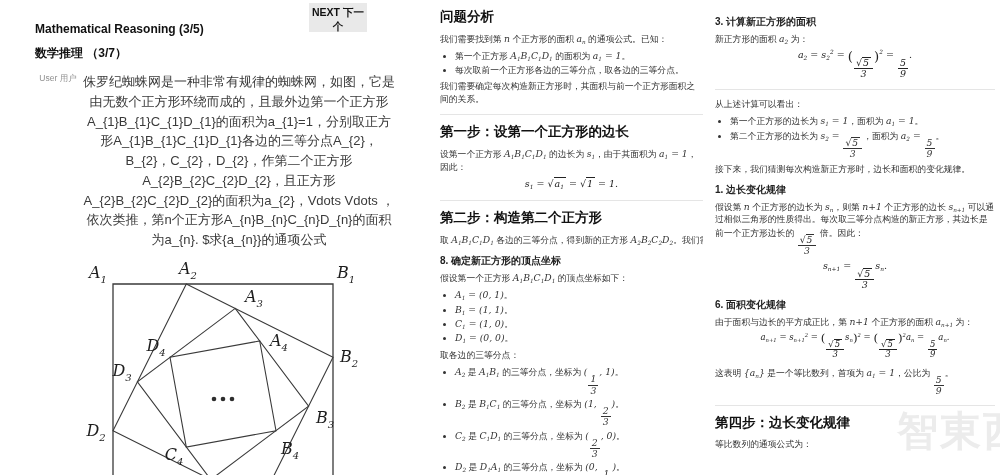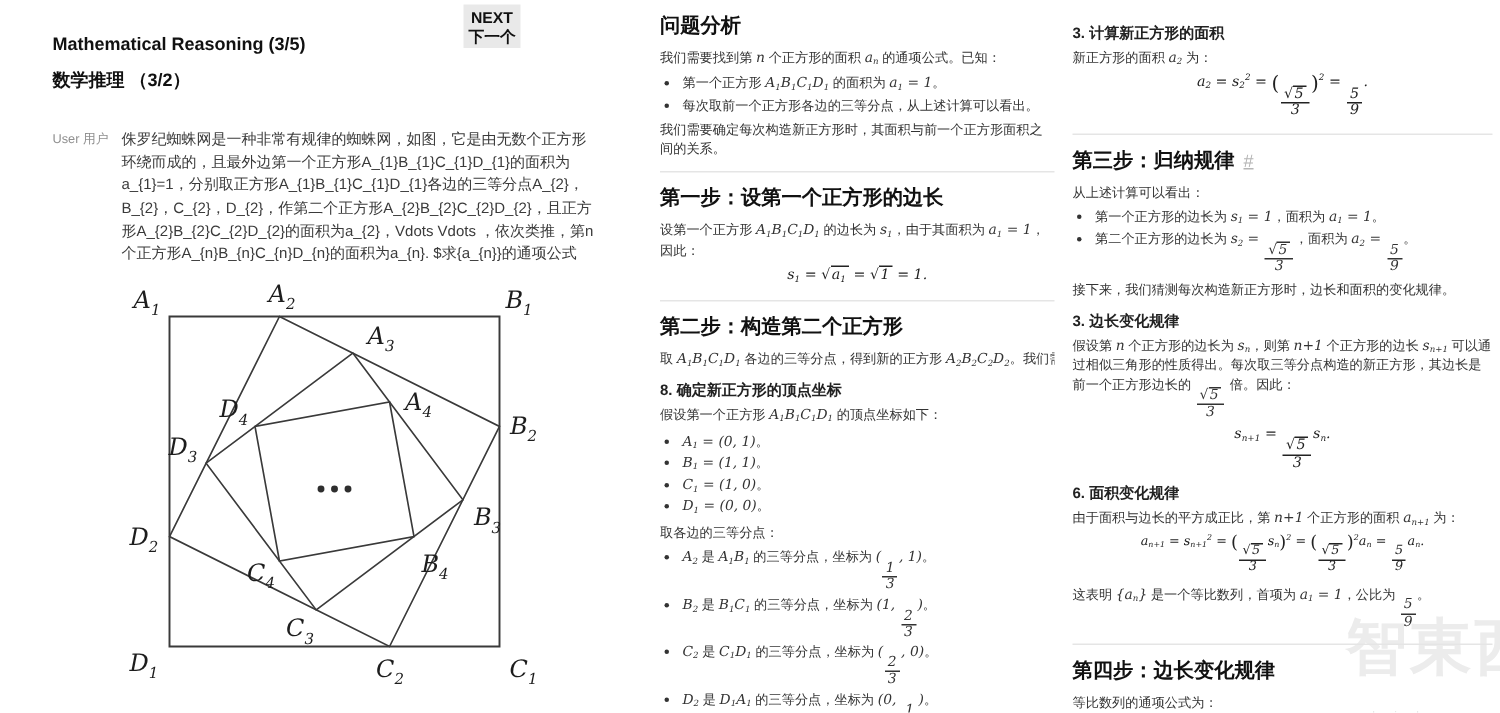--- a/index.html
+++ b/index.html
@@ -7,29 +7,29 @@
        font-family:"Liberation Sans","DejaVu Sans",sans-serif;color:#222;}
   .col{position:absolute;top:0;z-index:1;}
   .col1{left:0;width:424px;}
   .col2{left:440px;width:263px;padding-top:8px;}
   .col3{left:715px;width:280px;padding-top:8px;}
 
   
   .header{padding:22px 0 0 35px;}
   .title-en{font-size:12px;font-weight:700;color:#111;}
   .title-zh{font-size:12px;font-weight:700;color:#111;margin-top:9px;}
-  .next-btn{position:absolute;left:309px;top:3px;width:38px;height:29px;background:#e9e9e9;
+  .next-btn{position:absolute;left:309px;top:3px;width:58px;height:29px;background:#e9e9e9;
             border:none;font-family:inherit;font-weight:700;font-size:10.5px;color:#111;
             padding:3px 0 0;text-align:center;vertical-align:top;display:block;cursor:pointer;}
 
   
-  .chat-row{display:flex;margin-top:24px;}
+  .chat-row{display:flex;margin-top:10px;text-align:center;}
   .speaker{flex:none;margin-left:35px;width:46px;font-size:8.5px;color:#8f8f8f;line-height:1.3;padding-top:1px;}
   .speaker.model{font-size:7px;color:#9a9a9a;}
-  .bubble{width:316px;font-size:10px;line-height:1.52;color:#3a3a3a;}
+  .bubble{width:316px;font-size:13px;line-height:1.52;color:#3a3a3a;}
   .figure-wrap{margin:2px 0 0 78px;width:292px;}
   .analysis{flex:1;padding-right:88px;}
 
   
   .h2{font-size:13.5px;font-weight:700;color:#111;margin:0 0 6px;}
   .h3{font-size:10px;font-weight:700;color:#222;margin:7px 0 3px;}
   .bp-p{font-size:8.8px;line-height:1.42;color:#333;margin:2px 0 4px;}
   .blocks ul{margin:2px 0 4px;padding-left:15px;list-style:disc;}
   .blocks li{font-size:8.8px;line-height:1.42;color:#333;margin:1px 0;}
   .rule{border-top:1px solid #e5e5e5;margin:9px 0 8px;}
@@ -64,21 +64,21 @@
 <body>
 
 <div class="watermark">
   <div class="wm-logo">智東西</div>
   <div class="wm-site">z h i d x . c o m</div>
 </div>
 
 <div class="col col1">
   <div class="header">
     <div class="title-en">Mathematical Reasoning (3/5)</div>
-    <div class="title-zh">数学推理 （3/2）</div>
+    <div class="title-zh">数学推理 （3/7）</div>
   </div>
   <button class="next-btn">NEXT 下一个</button>
 
   <div class="chat-row">
     <div class="speaker">User 用户</div>
     <div class="bubble">侏罗纪蜘蛛网是一种非常有规律的蜘蛛网，如图，它是由无数个正方形环绕而成的，且最外边第一个正方形A_{1}B_{1}C_{1}D_{1}的面积为a_{1}=1，分别取正方形A_{1}B_{1}C_{1}D_{1}各边的三等分点A_{2}，B_{2}，C_{2}，D_{2}，作第二个正方形A_{2}B_{2}C_{2}D_{2}，且正方形A_{2}B_{2}C_{2}D_{2}的面积为a_{2}，Vdots Vdots ，依次类推，第n个正方形A_{n}B_{n}C_{n}D_{n}的面积为a_{n}. $求{a_{n}}的通项公式</div>
   </div>
 
   <div class="figure-wrap">
     <svg id="fig" width="292" height="300" viewBox="0 0 292 300">
@@ -114,21 +114,21 @@
         <div class="h2">问题分析</div>
       </div>
   </div>
 </div>
 
 <div class="col col2 blocks" id="col2-blocks">
     <div class="h2">问题分析</div>
     <p class="bp-p">我们需要找到第 <span class="mv">n</span> 个正方形的面积 <span class="mv">a<sub>n</sub></span> 的通项公式。已知：</p>
     <ul>
       <li>第一个正方形 <span class="mv">A<sub>1</sub>B<sub>1</sub>C<sub>1</sub>D<sub>1</sub></span> 的面积为 <span class="mv">a<sub>1</sub> = 1</span>。</li>
-      <li>每次取前一个正方形各边的三等分点，从上述计算可以看出。</li>
+      <li>每次取前一个正方形各边的三等分点，取各边的三等分点。</li>
     </ul>
     <p class="bp-p">我们需要确定每次构造新正方形时，其面积与前一个正方形面积之间的关系。</p>
     <div class="rule"></div>
     <div class="h2">第一步：设第一个正方形的边长</div>
     <p class="bp-p">设第一个正方形 <span class="mv">A<sub>1</sub>B<sub>1</sub>C<sub>1</sub>D<sub>1</sub></span> 的边长为 <span class="mv">s<sub>1</sub></span>，由于其面积为 <span class="mv">a<sub>1</sub> = 1</span>，因此：</p>
     <div class="formula">s<sub>1</sub> = <span class="sq">√<span class="sr">a<sub>1</sub></span></span> = <span class="sq">√<span class="sr">1</span></span> = 1.</div>
     <div class="rule"></div>
     <div class="h2">第二步：构造第二个正方形</div>
     <p class="bp-p nw">取 <span class="mv">A<sub>1</sub>B<sub>1</sub>C<sub>1</sub>D<sub>1</sub></span> 各边的三等分点，得到新的正方形 <span class="mv">A<sub>2</sub>B<sub>2</sub>C<sub>2</sub>D<sub>2</sub></span>。我们需要计算这个新正方形的边长。</p>
     <div class="h3">8. 确定新正方形的顶点坐标</div>
@@ -162,34 +162,33 @@
     <div class="h3">3. 计算新正方形的面积</div>
     <p class="bp-p">新正方形的面积 <span class="mv">a<sub>2</sub></span> 为：</p>
     <div class="formula">a<sub>2</sub> = s<sub>2</sub><sup>2</sup> = <span class="bp">(</span><span class="fr">
         <span class="fn"><span class="sq">√<span class="sr">5</span></span></span>
         <span class="fd">3</span>
       </span><span class="bp">)</span><sup>2</sup> = <span class="fr">
         <span class="fn">5</span>
         <span class="fd">9</span>
       </span>.</div>
     <div class="rule"></div>
-    <div class="h2">第三步：归纳规律<a class="anchor">#</a></div>
     <p class="bp-p">从上述计算可以看出：</p>
     <ul>
       <li>第一个正方形的边长为 <span class="mv">s<sub>1</sub> = 1</span>，面积为 <span class="mv">a<sub>1</sub> = 1</span>。</li>
       <li>第二个正方形的边长为 <span class="mv">s<sub>2</sub> = <span class="fr">
             <span class="fn"><span class="sq">√<span class="sr">5</span></span></span>
             <span class="fd">3</span>
           </span></span>，面积为 <span class="mv">a<sub>2</sub> = <span class="fr">
             <span class="fn">5</span>
             <span class="fd">9</span>
           </span></span>。</li>
     </ul>
     <p class="bp-p">接下来，我们猜测每次构造新正方形时，边长和面积的变化规律。</p>
-    <div class="h3">3. 边长变化规律</div>
+    <div class="h3">1. 边长变化规律</div>
     <p class="bp-p">假设第 <span class="mv">n</span> 个正方形的边长为 <span class="mv">s<sub>n</sub></span>，则第 <span class="mv">n+1</span> 个正方形的边长 <span class="mv">s<sub>n+1</sub></span> 可以通过相似三角形的性质得出。每次取三等分点构造的新正方形，其边长是前一个正方形边长的 <span class="mv"><span class="fr">
           <span class="fn"><span class="sq">√<span class="sr">5</span></span></span>
           <span class="fd">3</span>
         </span></span> 倍。因此：</p>
     <div class="formula">s<sub>n+1</sub> = <span class="fr">
         <span class="fn"><span class="sq">√<span class="sr">5</span></span></span>
         <span class="fd">3</span>
       </span>s<sub>n</sub>.</div>
     <div class="h3">6. 面积变化规律</div>
     <p class="bp-p">由于面积与边长的平方成正比，第 <span class="mv">n+1</span> 个正方形的面积 <span class="mv">a<sub>n+1</sub></span> 为：</p>

